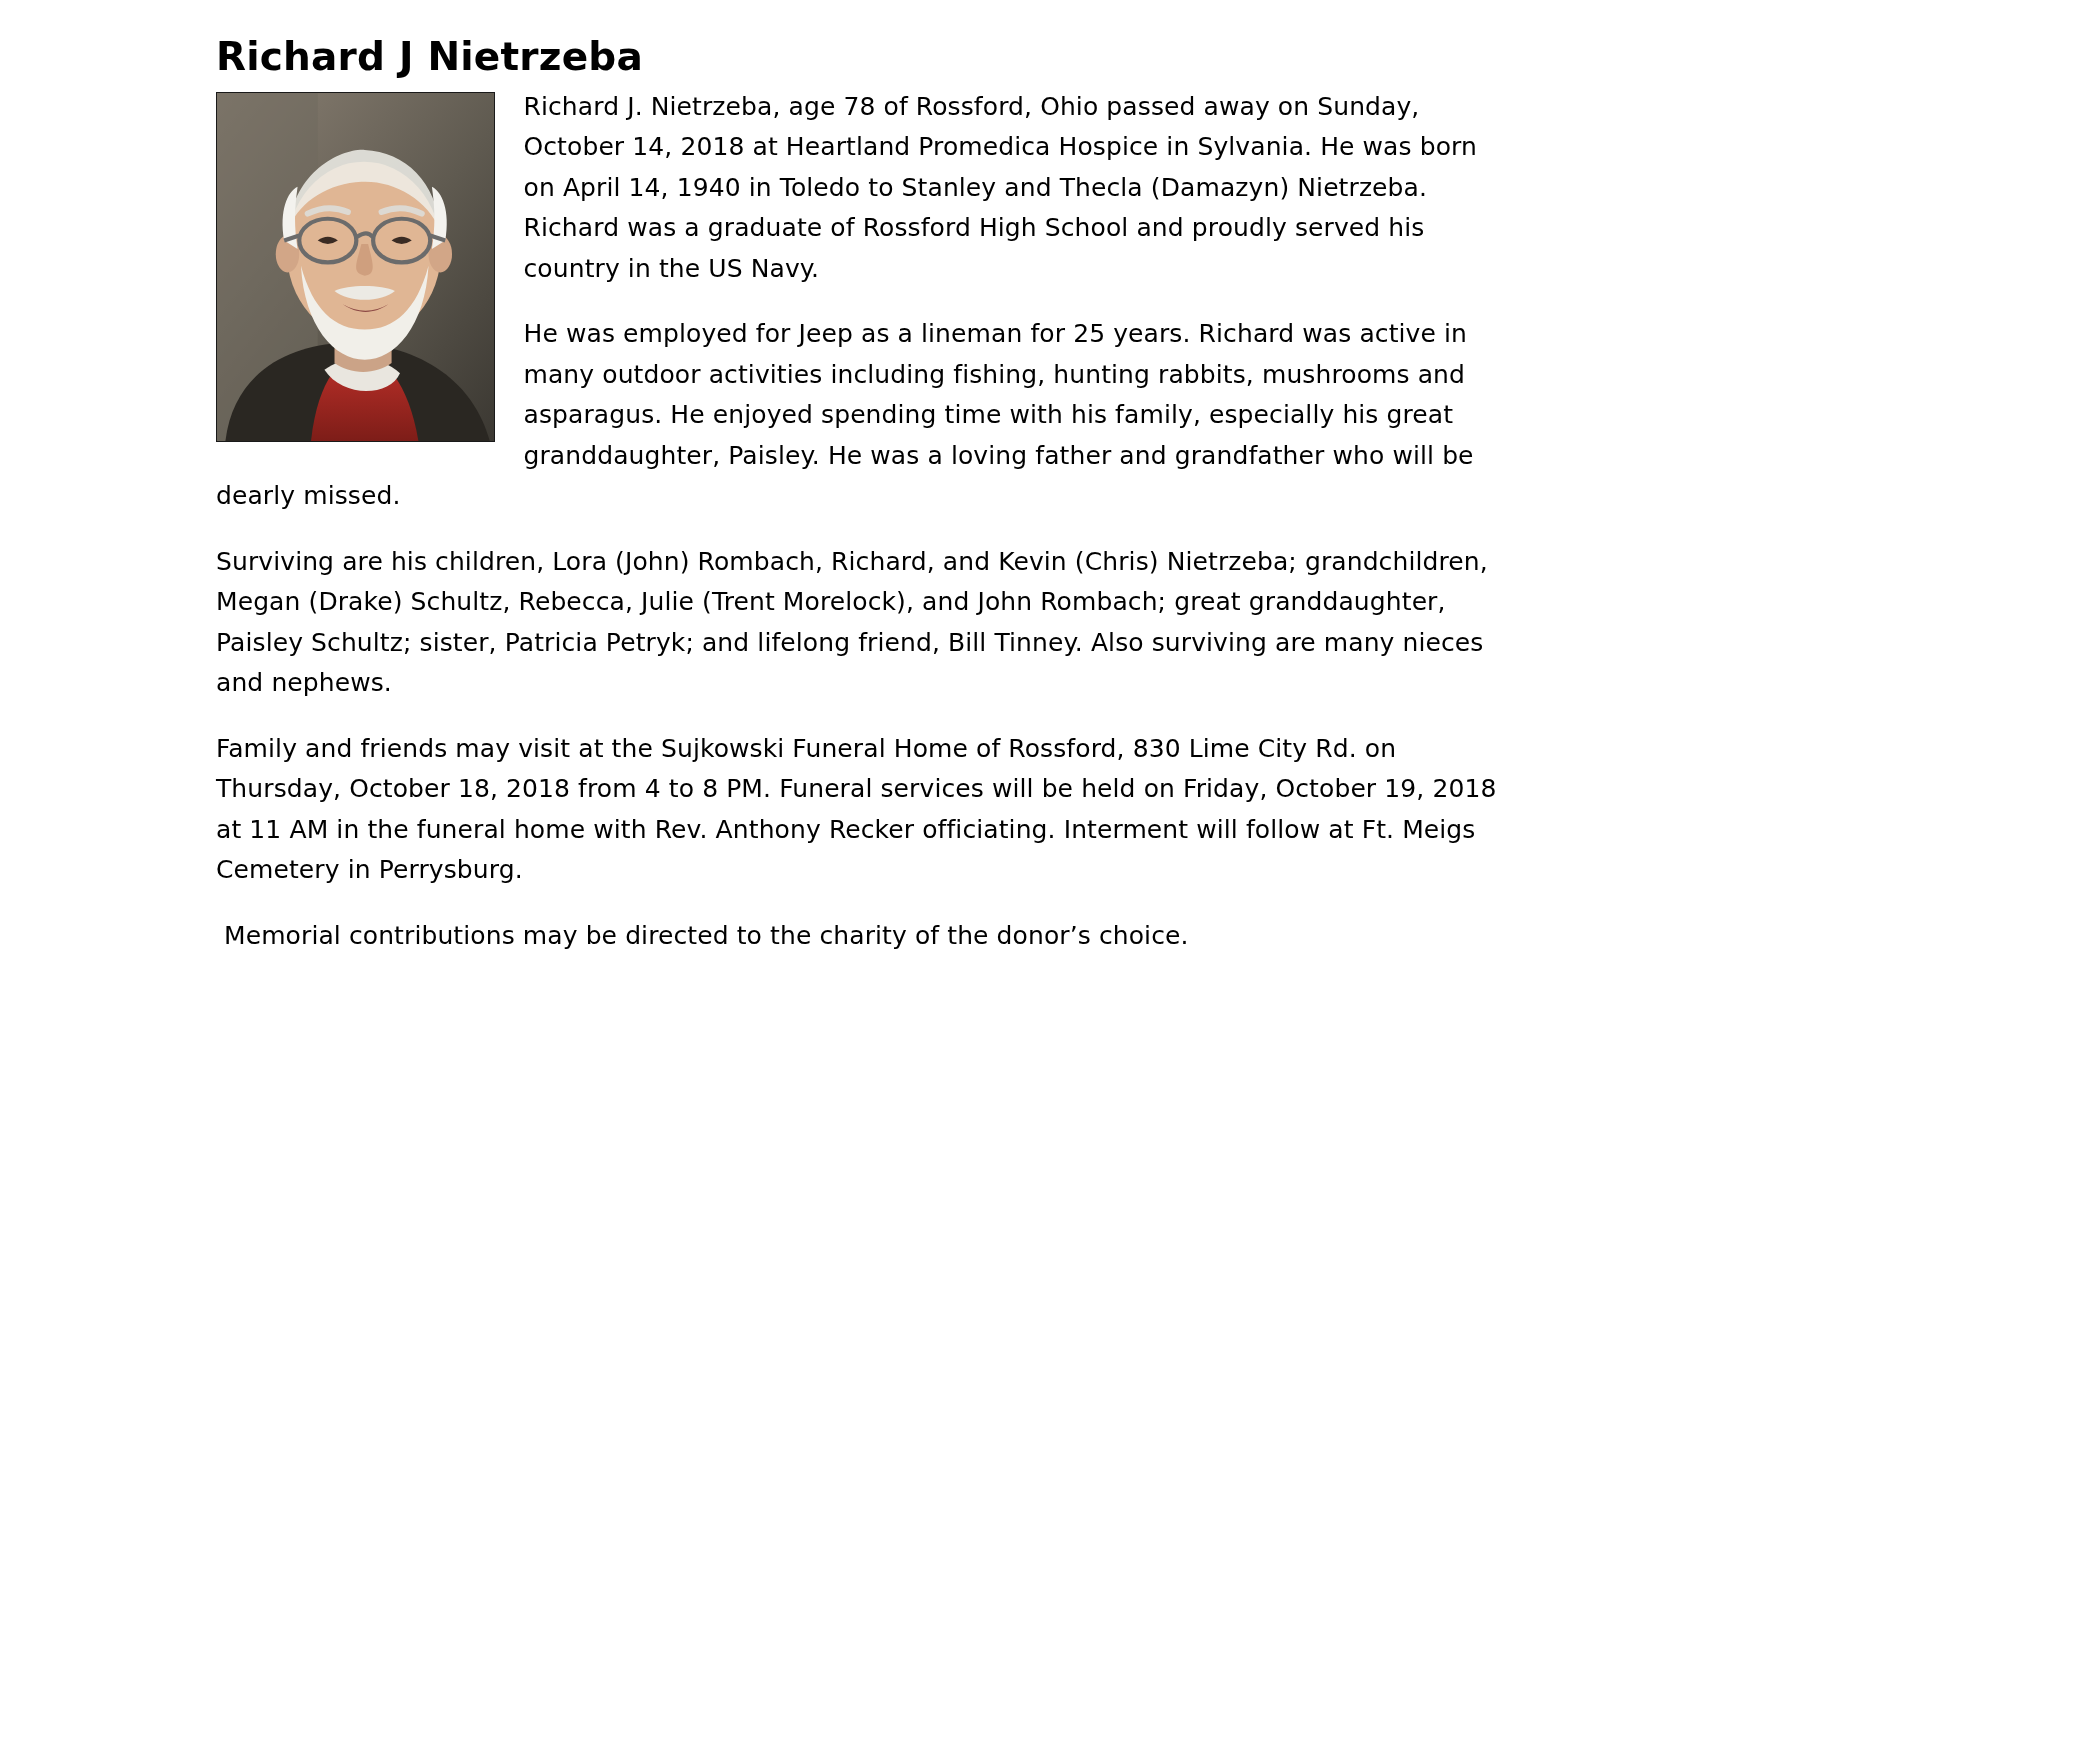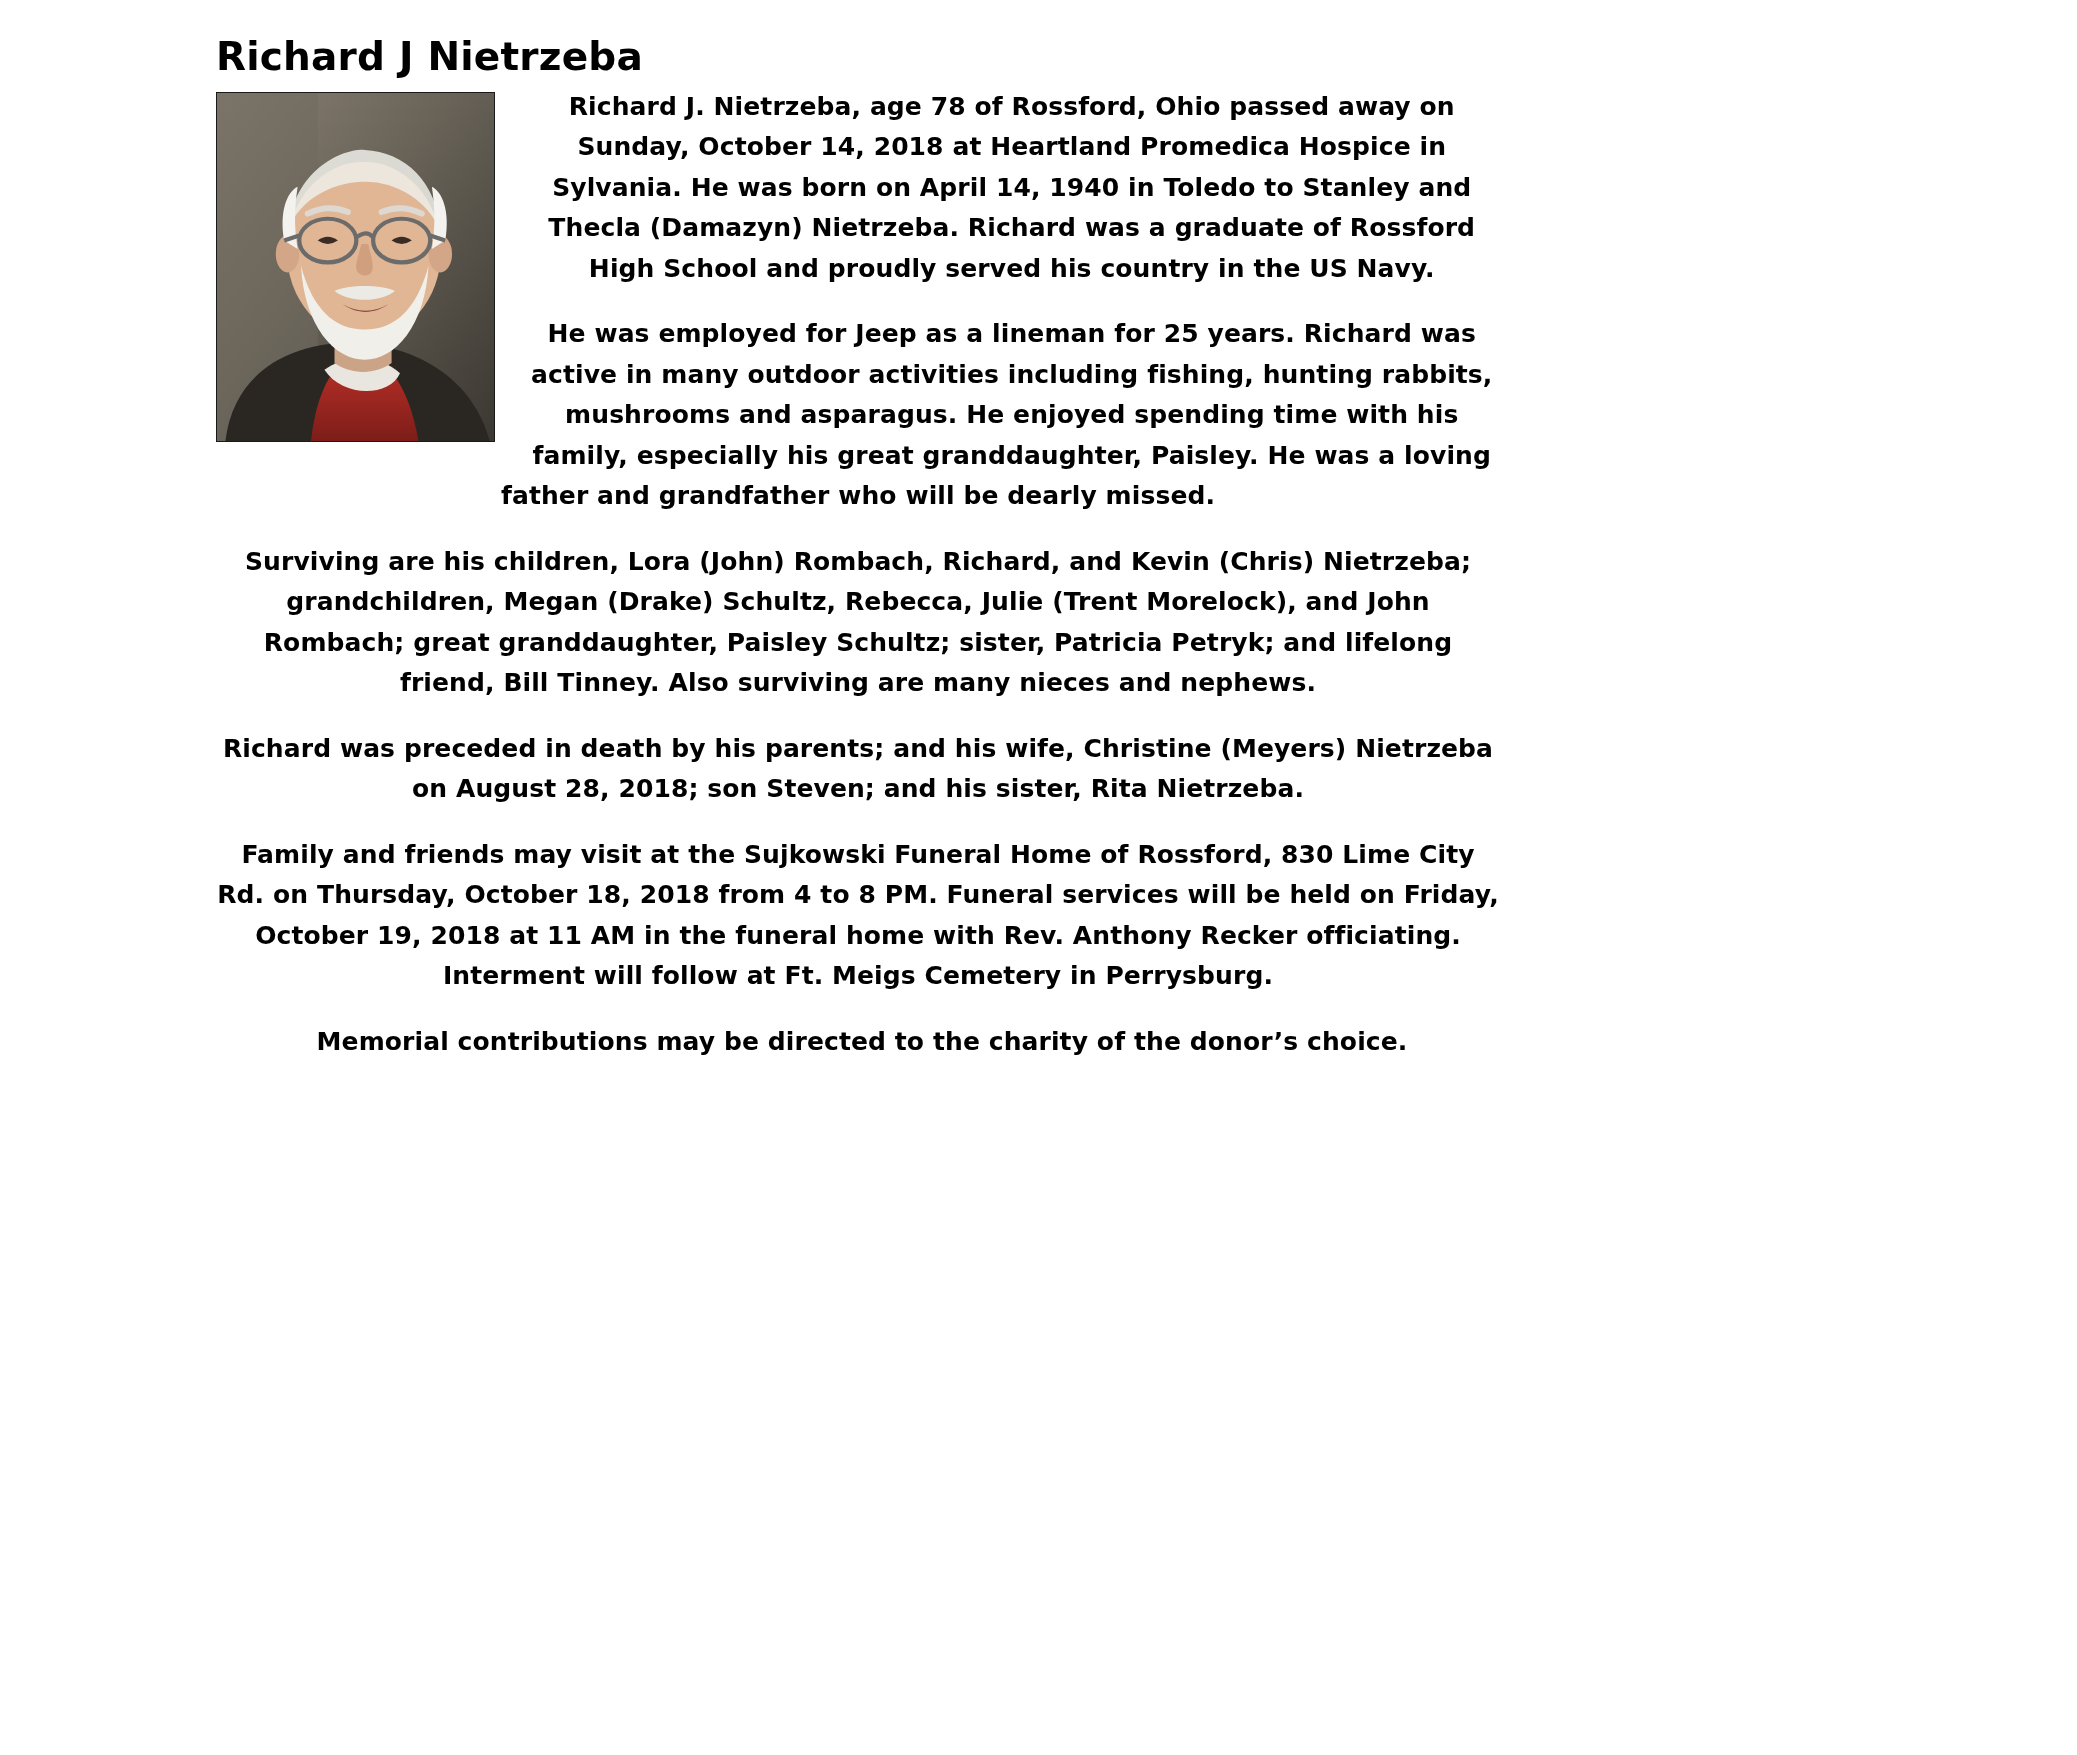--- a/index.html
+++ b/index.html
@@ -29,25 +29,24 @@
     margin: 0 0 6.7px 0;
   }
   .obit-dates {
     font-size: 25px;
     font-weight: bold;
     line-height: 1.2;
     margin: 0 0 22px 0;
   }
   .body-block {
     font-size: 25px;
-    font-weight: bold;
+    font-weight: normal;
     line-height: 1.62;
     letter-spacing: 0.1px;
     max-width: 1284px;
-    text-align: center;
   }
   .portrait {
     float: left;
     width: 277px;
     height: 348px;
     margin: 5px 28.5px 8.4px 0;
     border: 1.7px solid #1a1a1a;
     overflow: hidden;
     position: relative;
     background: #6e6a60;
@@ -132,19 +131,18 @@
         <path d="M208 176 q12 -9 24 0 q-12 8 -24 0 Z" fill="#3a2b23"></path>
 
         <path d="M108 144 q24 -12 48 -2" stroke="#ddd9d2" stroke-width="7" fill="none" stroke-linecap="round"></path>
         <path d="M196 142 q24 -10 48 2" stroke="#ddd9d2" stroke-width="7" fill="none" stroke-linecap="round"></path>
       </svg>
     </div>
 
     <p class="para">Richard J. Nietrzeba, age 78 of Rossford, Ohio passed away on Sunday, October 14, 2018 at Heartland Promedica Hospice in Sylvania.  He was born on April 14, 1940 in Toledo to Stanley and Thecla (Damazyn) Nietrzeba.  Richard was a graduate of Rossford High School and proudly served his country in the US Navy.</p>
     <p class="para">He was employed for Jeep as a lineman for 25 years.  Richard was active in many outdoor activities including fishing, hunting rabbits, mushrooms and asparagus.  He enjoyed spending time with his family, especially his great granddaughter, Paisley.  He was a loving father and grandfather who will be dearly missed.</p>
     <p class="para">Surviving are his children, Lora (John) Rombach, Richard, and Kevin (Chris) Nietrzeba; grandchildren, Megan (Drake) Schultz, Rebecca, Julie (Trent Morelock), and John Rombach; great granddaughter, Paisley Schultz; sister, Patricia Petryk; and lifelong friend, Bill Tinney. Also surviving are many nieces and nephews.</p>
-    <p class="para">Richard was preceded in death by his parents; and his wife, Christine (Meyers) Nietrzeba on August 28, 2018; son Steven; and his sister, Rita Nietrzeba.</p>
     <p class="para">Family and friends may visit at the Sujkowski Funeral Home of Rossford, 830 Lime City Rd. on Thursday, October 18, 2018 from 4 to 8 PM. Funeral services will be held on Friday, October 19, 2018 at 11 AM in the funeral home with Rev. Anthony Recker officiating.  Interment will follow at Ft. Meigs Cemetery in Perrysburg.</p>
     <p class="para">Memorial contributions may be directed to the charity of the donor’s choice.</p>
 
   </div>
 </div>
 
 
 </body></html>

